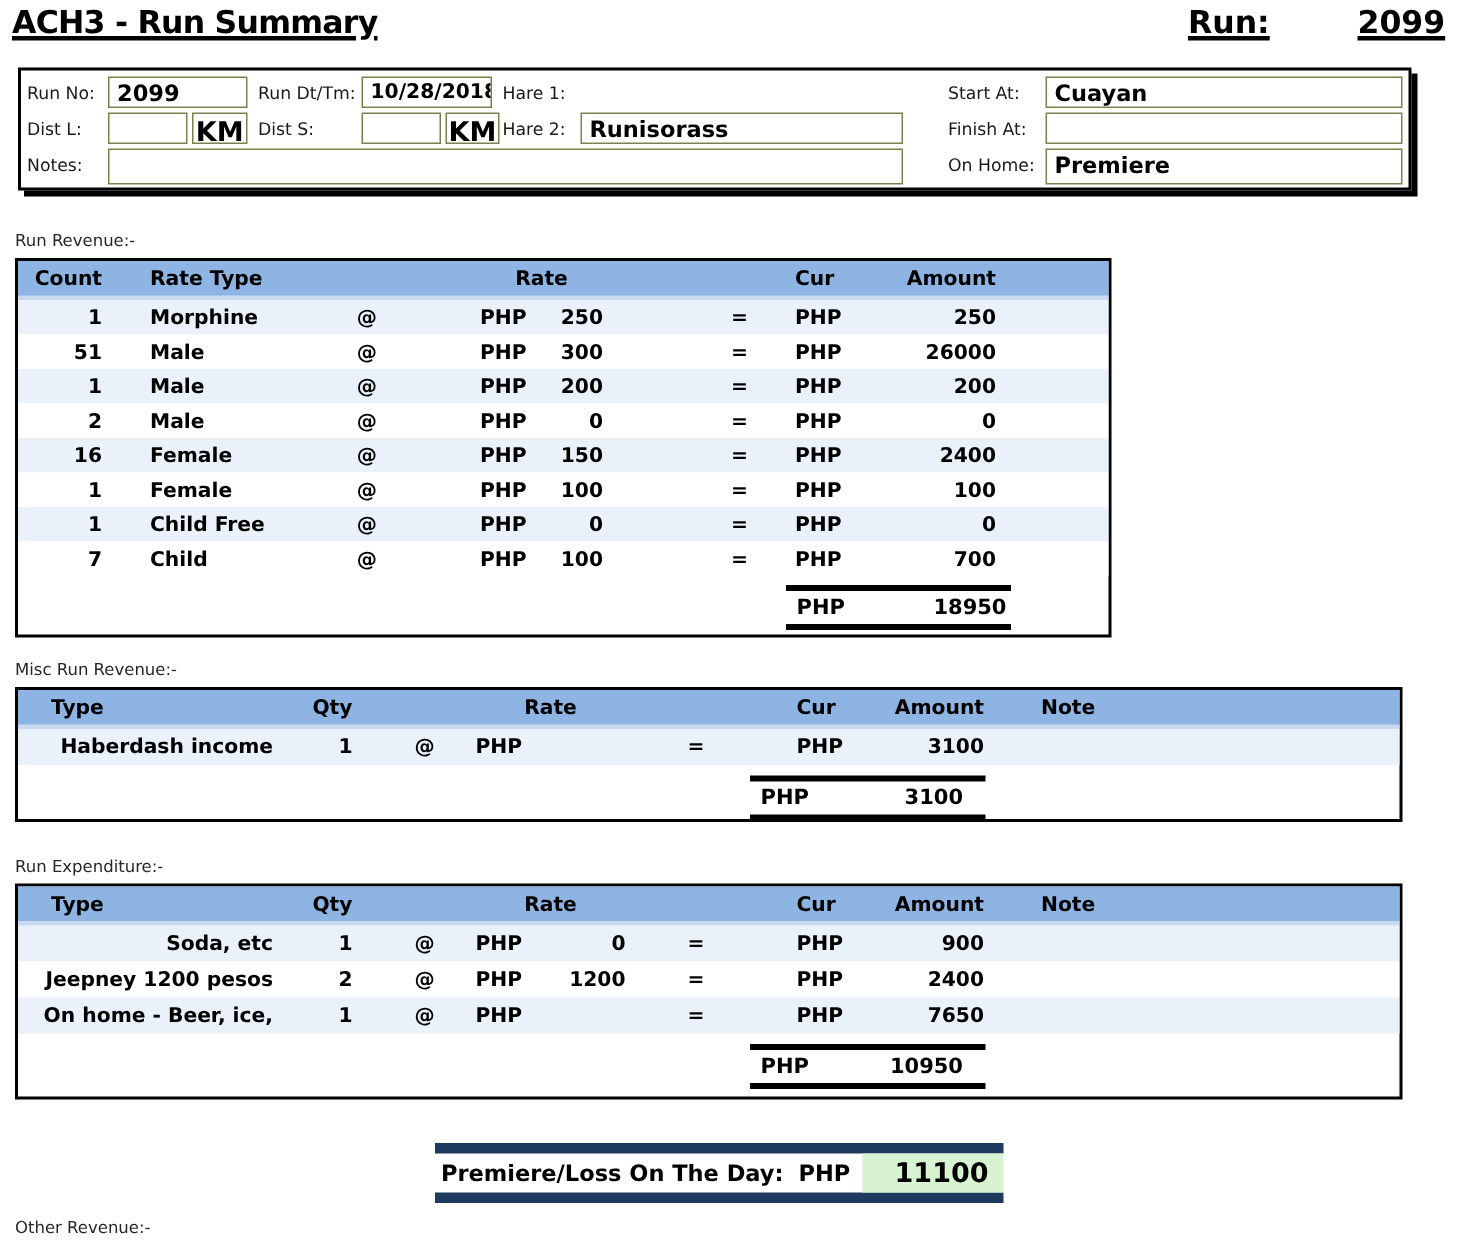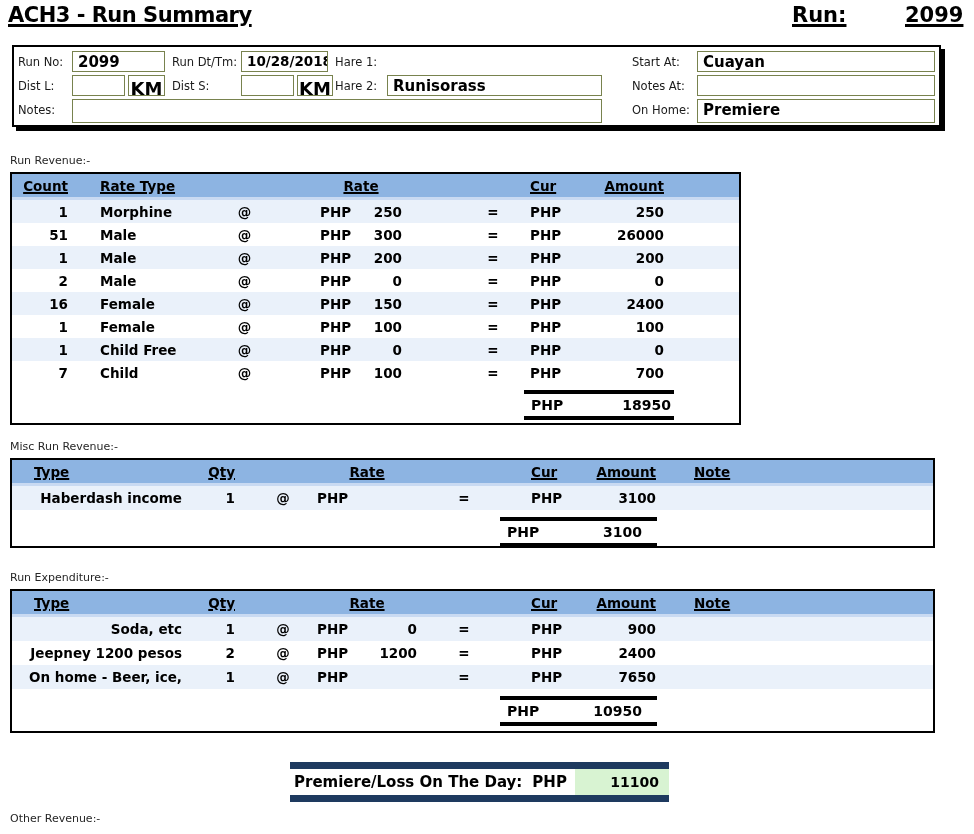--- a/index.html
+++ b/index.html
@@ -17,21 +17,21 @@
   .hdr-box .fld-label { position:absolute; font-size:11.5px; color:#1a1a1a; white-space:nowrap; }
   .hdr-box .fld-input { position:absolute; border:1.6px solid #78824E; background:#fff; font-weight:bold; font-size:14px; padding:1px 0 0 5px; height:21px; overflow:hidden; white-space:nowrap; }
   .hdr-box .km-box    { position:absolute; border:1.6px solid #78824E; background:#fff; font-weight:bold; font-size:18px; text-align:center; height:21px; padding-top:2px; }
 
   
   .section-label { font-size:11px; color:#262626; }
 
   
   .tbl { position:absolute; border:2px solid #000; background:#fff; }
   .thead { background:#8DB4E2; border-bottom:3px solid #C9DAF2; height:26px; align-items:center; font-weight:bold; font-size:13.5px; }
-  .thead span { text-decoration:underline; text-decoration-thickness:2px; }
+  .thead span { text-decoration-thickness:2px; }
   .row-light { background:#EAF1FA; }
   .row-white { background:#fff; }
 
   
   .t1 { display:grid; grid-template-columns:56px 32px 127px 35px 58px 47px 35px 76px 30px 22px 44px 90px 1fr; align-items:center; }
   .t1-row { height:23px; font-weight:bold; font-size:13.5px; }
   
   .t2 { display:grid; grid-template-columns:170px 53px 23px 50px 9px 50px 50px 32px 30px 52px 44px 81px 38px 1fr; align-items:center; }
   .t2-row { height:24px; font-weight:bold; font-size:13.5px; }
 
@@ -40,21 +40,21 @@
   .pl4 { padding-left:4px;text-align:right; } .pl22 { padding-left:22px; }
 
   .total-box { border-top:4px solid #000; border-bottom:4px solid #000; display:flex; justify-content:space-between; align-items:center; font-weight:bold; font-size:14px; height:30px; padding:0 3px 0 7px; }
   .t1-total { margin:6px 0 0 512px; width:150px; }
   .t2-total { margin:7px 0 0 488px; width:157px; }
 
   
   .surplus { left:290px; top:762px; width:379px; border-top:7px solid #1E3A5F; border-bottom:7px solid #1E3A5F; height:40px; display:flex; align-items:center; background:#fff; }
   .surplus .s-label { font-size:15px; font-weight:bold; padding-left:4px; white-space:nowrap; }
   .surplus .s-cur   { font-size:15px; font-weight:bold; margin-left:10px; }
-  .surplus .s-val   { margin-left:8px; flex:1; background:#D8F3D2; align-self:stretch; display:flex; align-items:center; justify-content:flex-end; padding-right:10px; font-size:14px; font-weight:bold; }
+  .surplus .s-val   { margin-left:8px; flex:1; background:#D8F3D2; align-self:stretch; display:flex; align-items:center; justify-content:flex-end; padding-right:10px; font-size:18px; font-weight:bold; }
 </style>
 </head>
 <body>
 
 <div class="abs page-title">ACH3 - Run Summary</div>
 <div class="abs run-label">Run:</div>
 <div class="abs run-value">2099</div>
 
 <div class="abs hdr-box">
 
@@ -67,21 +67,21 @@
   <div class="fld-input" style="left:683px;top:4px;width:238px;font-size:15px">Cuayan</div>
 
   <div class="fld-label" style="left:4px;top:32px">Dist L:</div>
   <div class="fld-input" style="left:58px;top:28px;width:53px"></div>
   <div class="km-box" style="left:114px;top:28px;width:37px">KM</div>
   <div class="fld-label" style="left:158px;top:32px">Dist S:</div>
   <div class="fld-input" style="left:227px;top:28px;width:53px"></div>
   <div class="km-box" style="left:283px;top:28px;width:36px">KM</div>
   <div class="fld-label" style="left:321px;top:32px">Hare 2:</div>
   <div class="fld-input" style="left:373px;top:28px;width:215px;font-size:15px">Runisorass</div>
-  <div class="fld-label" style="left:618px;top:32px">Notes At:</div>
+  <div class="fld-label" style="left:618px;top:32px">Finish At:</div>
   <div class="fld-input" style="left:683px;top:28px;width:238px"></div>
 
   <div class="fld-label" style="left:4px;top:56px">Notes:</div>
   <div class="fld-input" style="left:58px;top:52px;width:530px;height:24px"></div>
   <div class="fld-label" style="left:618px;top:56px">On Home:</div>
   <div class="fld-input" style="left:683px;top:52px;width:238px;height:24px;font-size:15px">Premiere</div>
 </div>
 
 <div class="abs section-label" style="left:10px;top:154px">Run Revenue:-</div>
 

